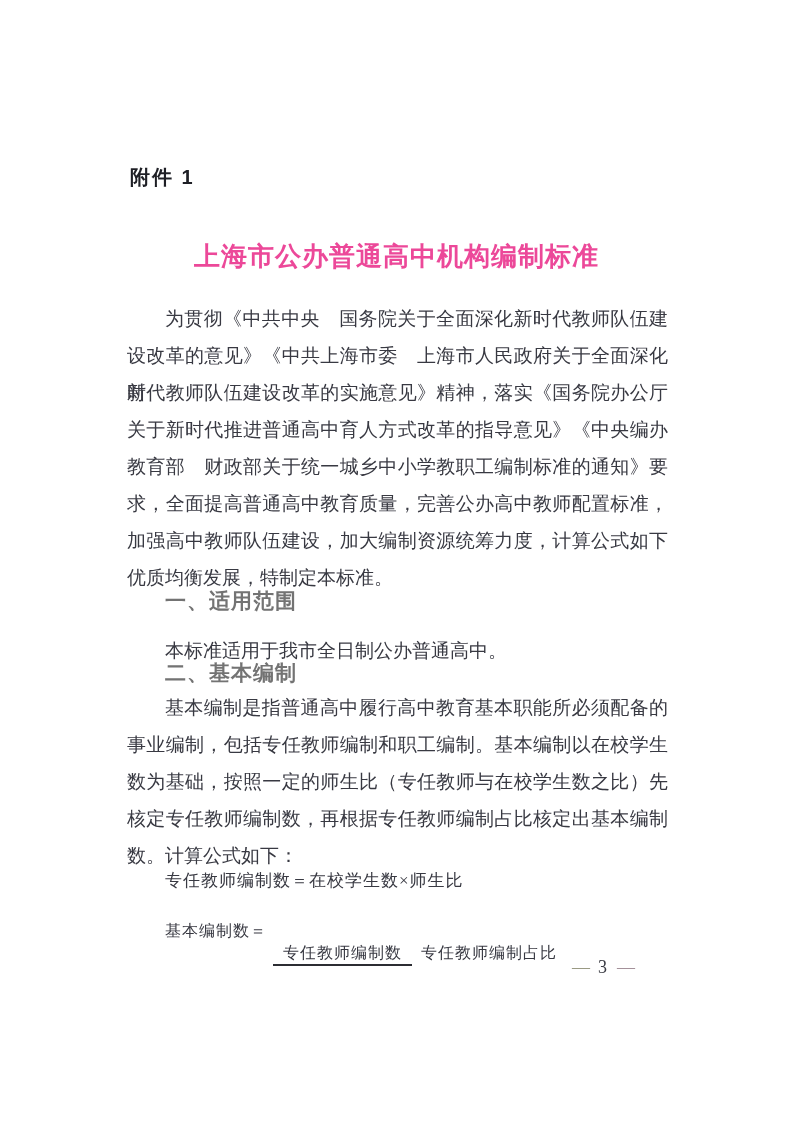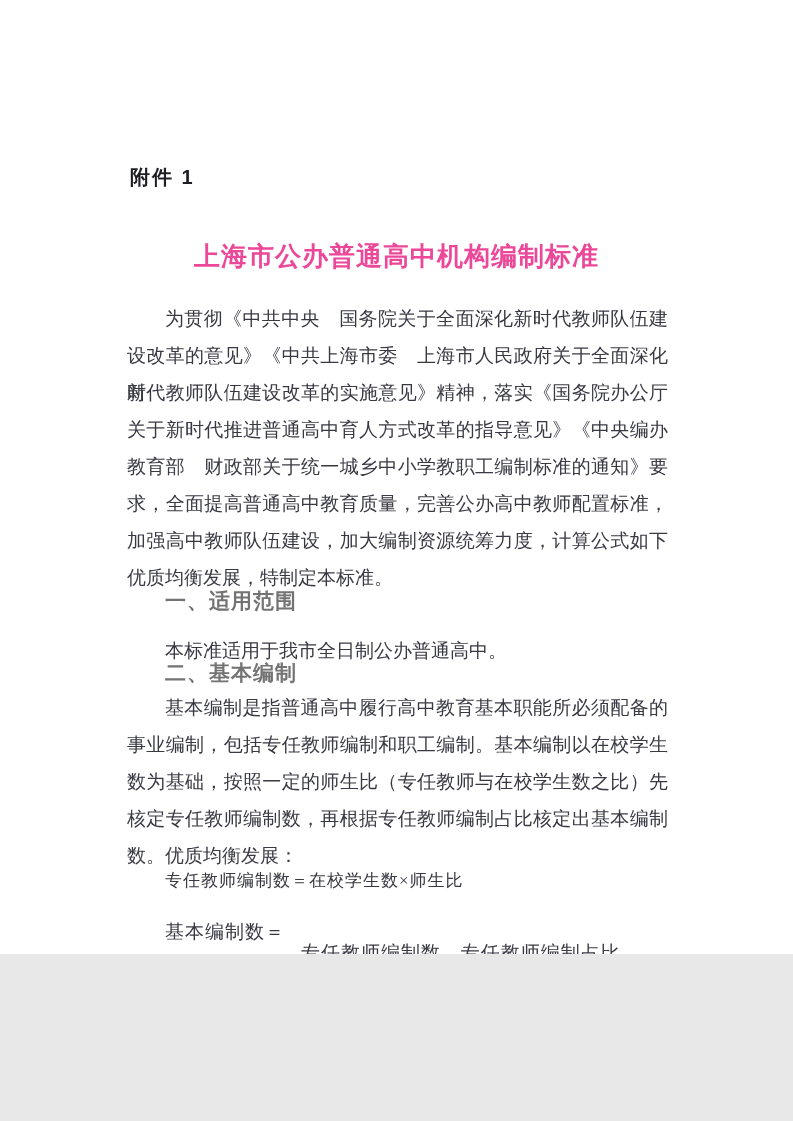--- a/index.html
+++ b/index.html
@@ -1,18 +1,18 @@
 <!DOCTYPE html>
 <html><head>
 <meta charset="utf-8">
 <style>
   html,body{margin:0;padding:0;background:#e8e8e8;}
   .page{
     position:relative;
-    width:793px;height:954px;
+    width:793px;height:1121px;
     margin:0 auto;
     background:#ffffff;
     overflow:hidden;
     font-family:"Liberation Serif","DejaVu Serif",serif;
     color:#33343c;
   }
   
   .attachment{
     position:absolute;left:130px;top:162px;
     font-family:"Liberation Sans","DejaVu Sans",sans-serif;
@@ -52,21 +52,21 @@
   .heading2{top:654px;}
   
   .formula1{
     position:absolute;left:127px;top:862px;width:541px;
     font-size:17px;line-height:37px;letter-spacing:1px;
     color:#383942;text-indent:38px;
   }
   .formula2{
     position:absolute;left:165px;top:895px;
     display:flex;align-items:center;
-    font-size:19px;color:#383942;letter-spacing:1px;
+    font-size:16px;color:#383942;letter-spacing:1px;
   }
   .formula2 .lhs{margin-right:6px;}
   .fraction{display:inline-block;text-align:center;margin-top:42px;}
   .fraction .numerator{
     padding:0 10px 3px 10px;line-height:31px;
     border-bottom:2px solid #2c2d33;
   }
   .fraction .denominator{padding:3px 4px 0 4px;line-height:31px;}
   
   .page-number{
@@ -104,21 +104,21 @@
     <div class="line lastline indent">本标准适用于我市全日制公办普通高中。</div>
   </div>
 
   <div class="heading heading2">二、基本编制</div>
 
   <div class="body-col sec2-para">
     <div class="line justified indent">基本编制是指普通高中履行高中教育基本职能所必须配备的</div>
     <div class="line justified">事业编制，包括专任教师编制和职工编制。基本编制以在校学生</div>
     <div class="line justified">数为基础，按照一定的师生比（专任教师与在校学生数之比）先</div>
     <div class="line justified">核定专任教师编制数，再根据专任教师编制占比核定出基本编制</div>
-    <div class="line lastline">数。优质均衡发展：</div>
+    <div class="line lastline">数。计算公式如下：</div>
   </div>
 
   <div class="formula1">专任教师编制数＝在校学生数×师生比</div>
 
   <div class="formula2">
     <span class="lhs">基本编制数＝</span>
     <span class="fraction">
       <span class="numerator">专任教师编制数</span>
       <span class="denominator">专任教师编制占比</span>
     </span>

